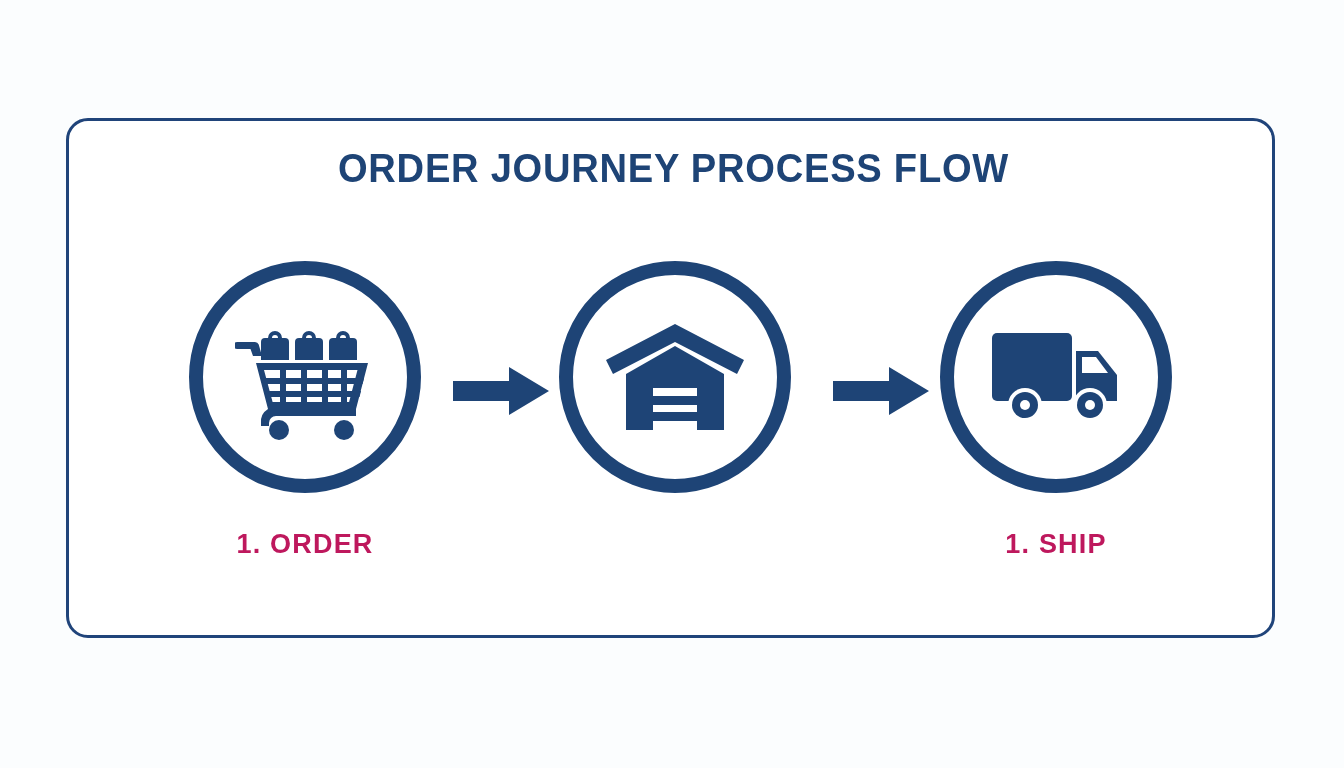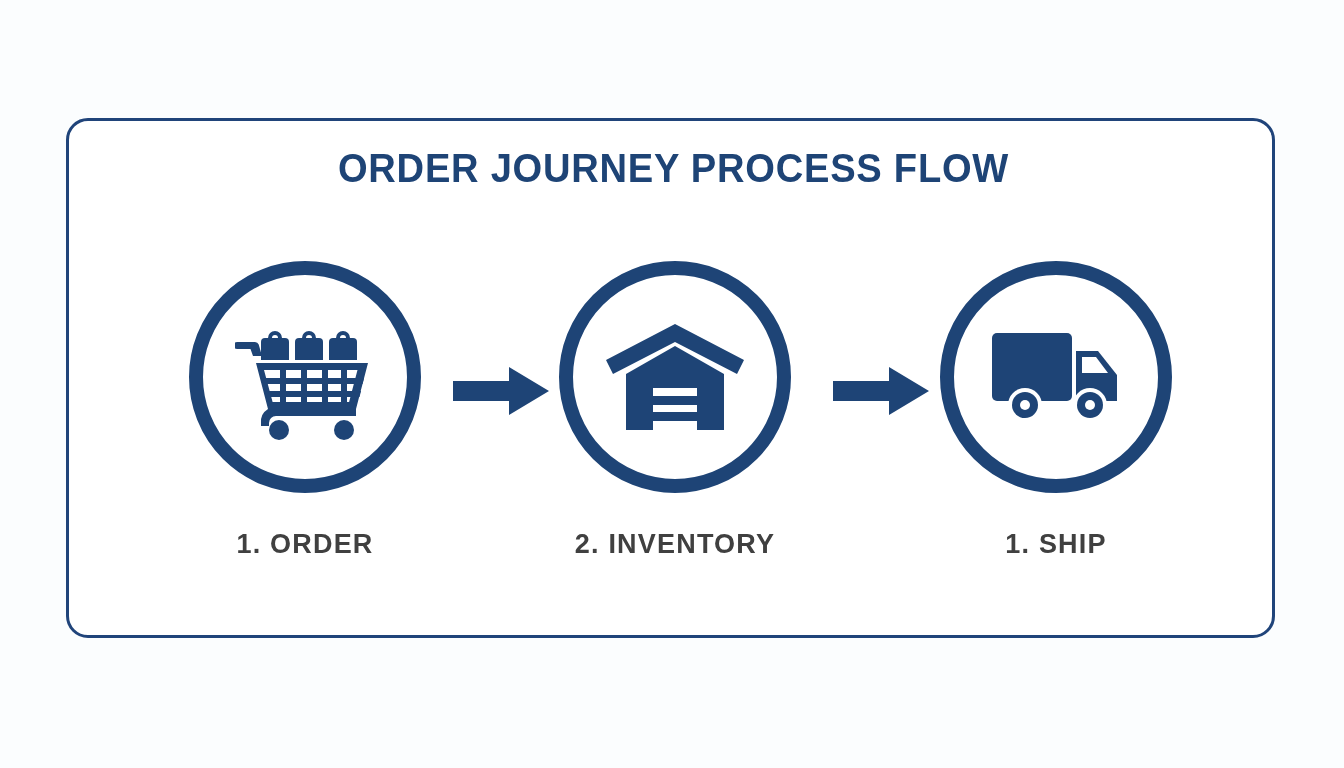--- a/index.html
+++ b/index.html
@@ -81,21 +81,21 @@
   }
   .ring svg {
     position: absolute;
     left: 50%;
     top: 50%;
     transform: translate(-50%, -50%);
   }
 
   .step-label {
     margin-top: 36px;
-    color: #404040;
+    color: #be185d;
     font-size: 27px;
     font-weight: bold;
     letter-spacing: 1.2px;
     white-space: nowrap;
   }
 
   
   .arrow {
     position: absolute;
     top: 105px;
@@ -166,21 +166,20 @@
 
               <path d="M70 28 L119 56 V112 H21 V56 Z"></path>
 
               <rect x="48" y="70" width="44" height="42" fill="#ffffff"></rect>
 
               <rect x="48" y="78" width="44" height="9"></rect>
               <rect x="48" y="94" width="44" height="9"></rect>
             </g>
           </svg>
         </div>
-        <div class="step-label">2. INVENTORY</div>
       </div>
 
       <div class="arrow arrow-2">
         <svg width="96" height="50" viewBox="0 0 96 50">
           <path d="M0 15 H56 V1 L96 25 L56 49 V35 H0 Z" fill="#1e4476"></path>
         </svg>
       </div>
 
       <div class="step step-3">
         <div class="ring">

